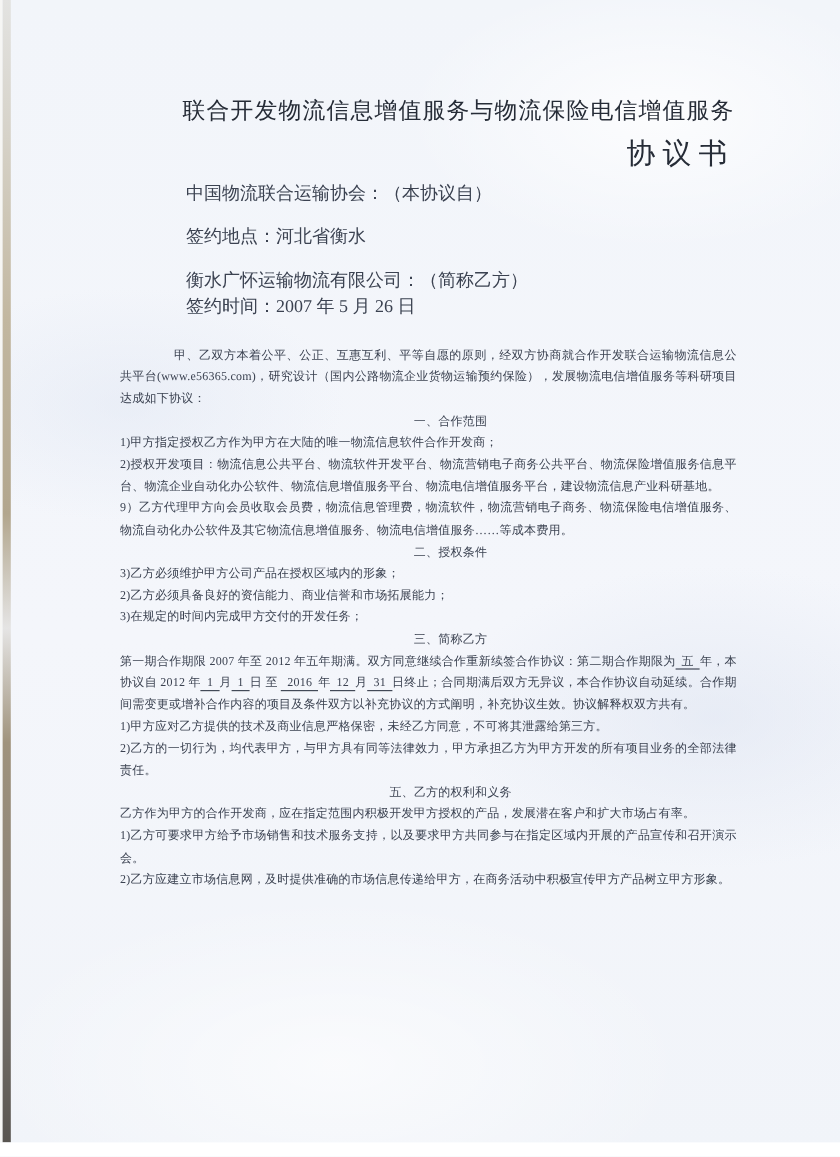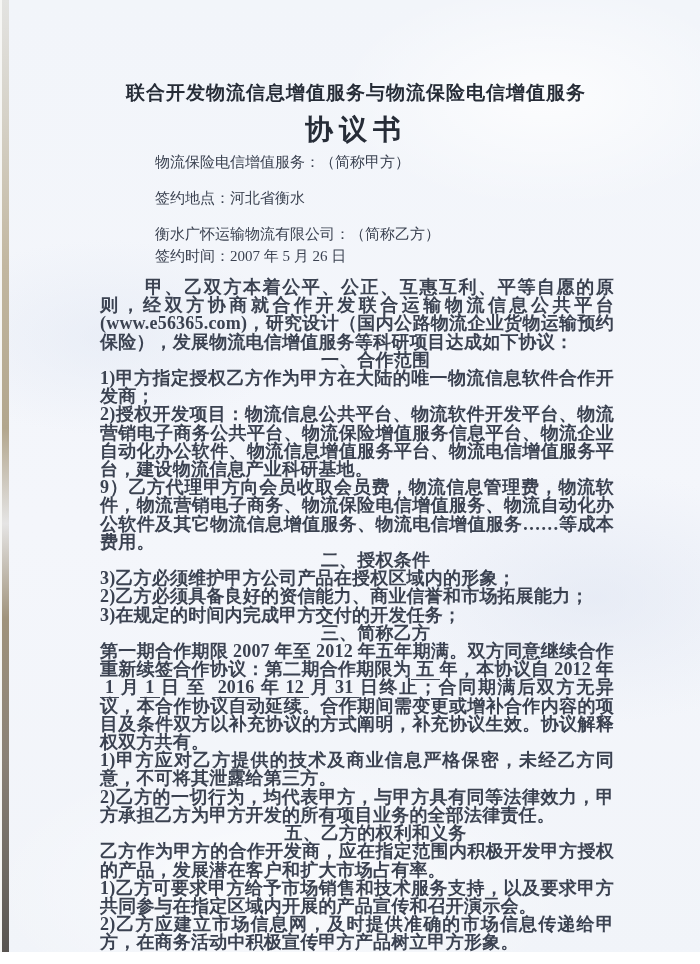--- a/index.html
+++ b/index.html
@@ -42,48 +42,47 @@
   .content {
     position: absolute;
     left: 0; top: 0;
     width: 700px;
     padding-top: 80px;
     box-sizing: border-box;
     color: #3b4251;
   }
   .title {
     margin: 0 88px 0 100px;
-    text-align: center;
+    text-align: right;
     font-size: 19px;
     line-height: 25px;
-    font-weight: bold;
+    font-weight: normal;
     letter-spacing: 1px;
     color: #262c37;
   }
   .title2 {
     margin-top: 12px;
     letter-spacing: 6px;
-    font-size: 28px;
+    font-size: 24px;
   }
   .intro {
     margin: 10px 88px 0 155px;
     font-size: 15px;
     line-height: 20px;
   }
   .intro p { margin: 0; }
   .intro .gap { margin-top: 16px; }
   .intro .tight { margin-top: 2px; }
   .docbody {
-    margin: 12px 88px 0 100px;
+    margin: 22px 88px 0 100px;
     width: 514px;
-    font-size: 18px;
+    font-size: 10px;
     line-height: 18.2px;
     text-align: justify;
     letter-spacing: 0.2px;
-    font-weight: bold;
   }
   .docbody p { margin: 0; }
   .preamble { text-indent: 45px; }
   .heading { margin-left: 37px !important; text-align: center; }
   .u {
     border-bottom: 1px solid #434a58;
     padding: 0 5px;
   }
 </style>
 </head>
@@ -92,21 +91,21 @@
 <div class="page">
 
   <div class="scan-edge"></div>
 
   <div class="content">
 
     <h1 class="title">联合开发物流信息增值服务与物流保险电信增值服务</h1>
     <h1 class="title title2">协议书</h1>
 
     <div class="intro">
-      <p>物流保险电信增值服务：（简称甲方）</p>
+      <p>中国物流联合运输协会：（本协议自）</p>
       <p class="gap">签约地点：河北省衡水</p>
       <p class="gap">衡水广怀运输物流有限公司：（简称乙方）</p>
       <p class="tight">签约时间：2007 年 5 月 26 日</p>
     </div>
 
     <div class="docbody">
 
       <p class="preamble">甲、乙双方本着公平、公正、互惠互利、平等自愿的原则，经双方协商就合作开发联合运输物流信息公共平台(www.e56365.com)，研究设计（国内公路物流企业货物运输预约保险），发展物流电信增值服务等科研项目达成如下协议：</p>
 
       <p class="heading">一、合作范围</p>

